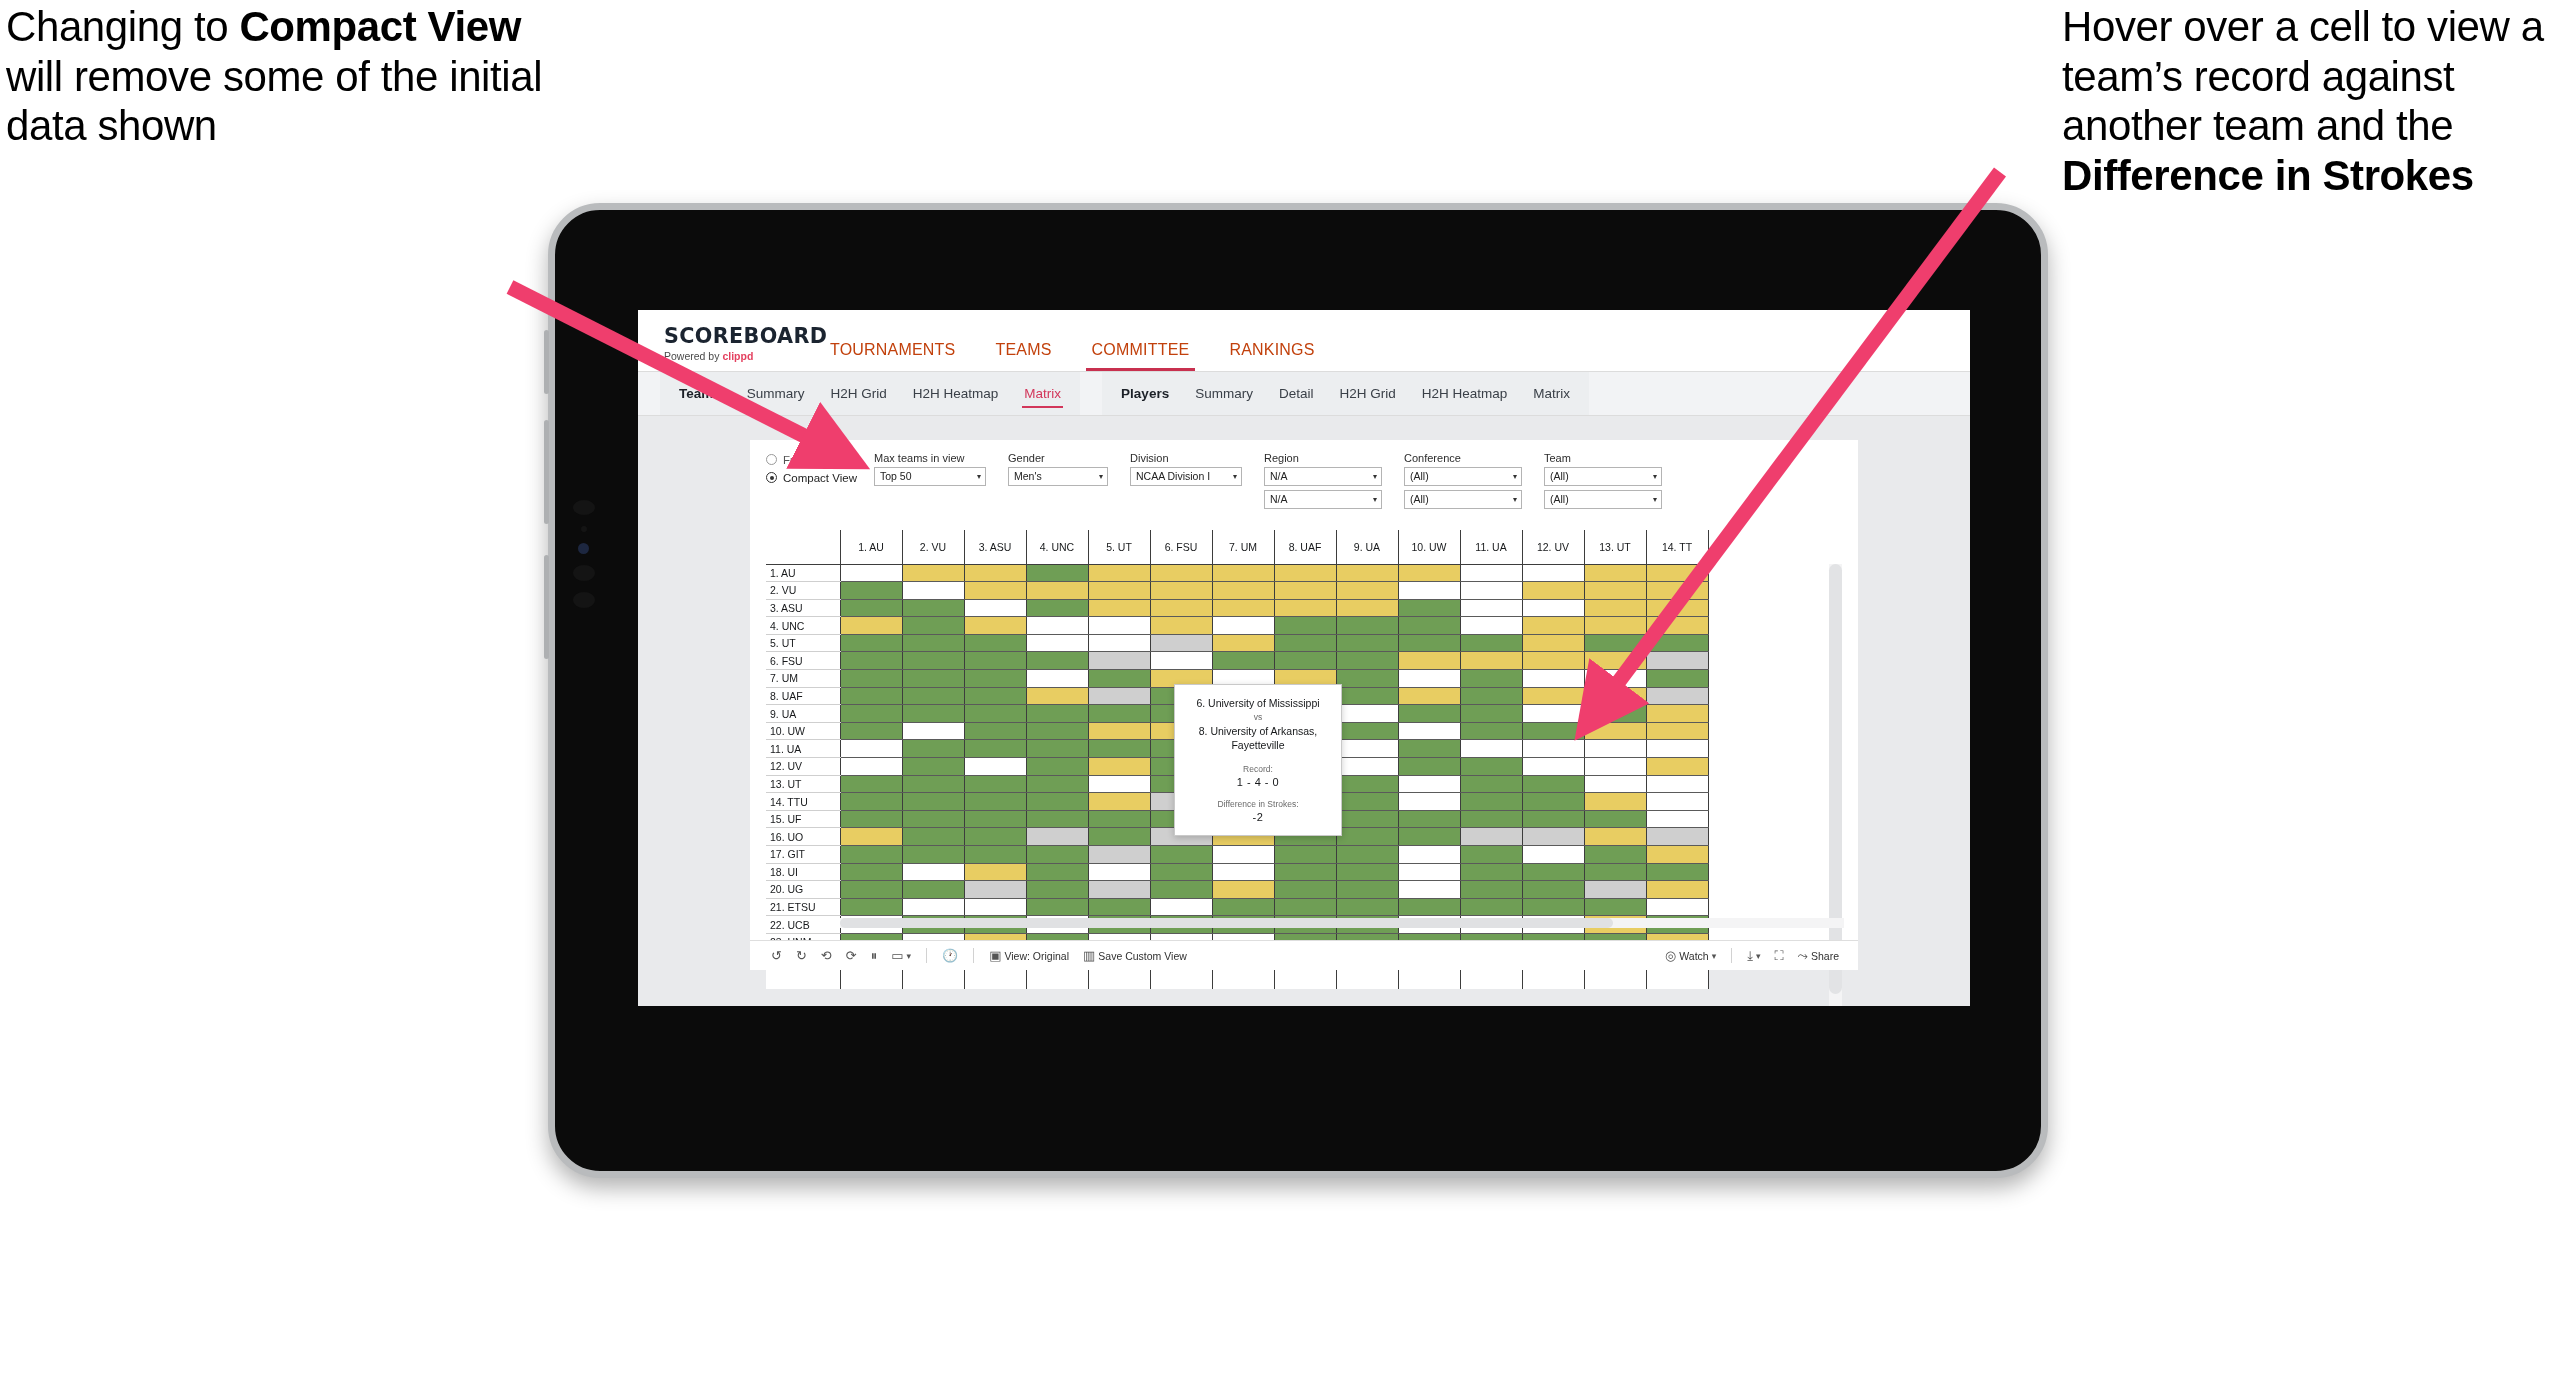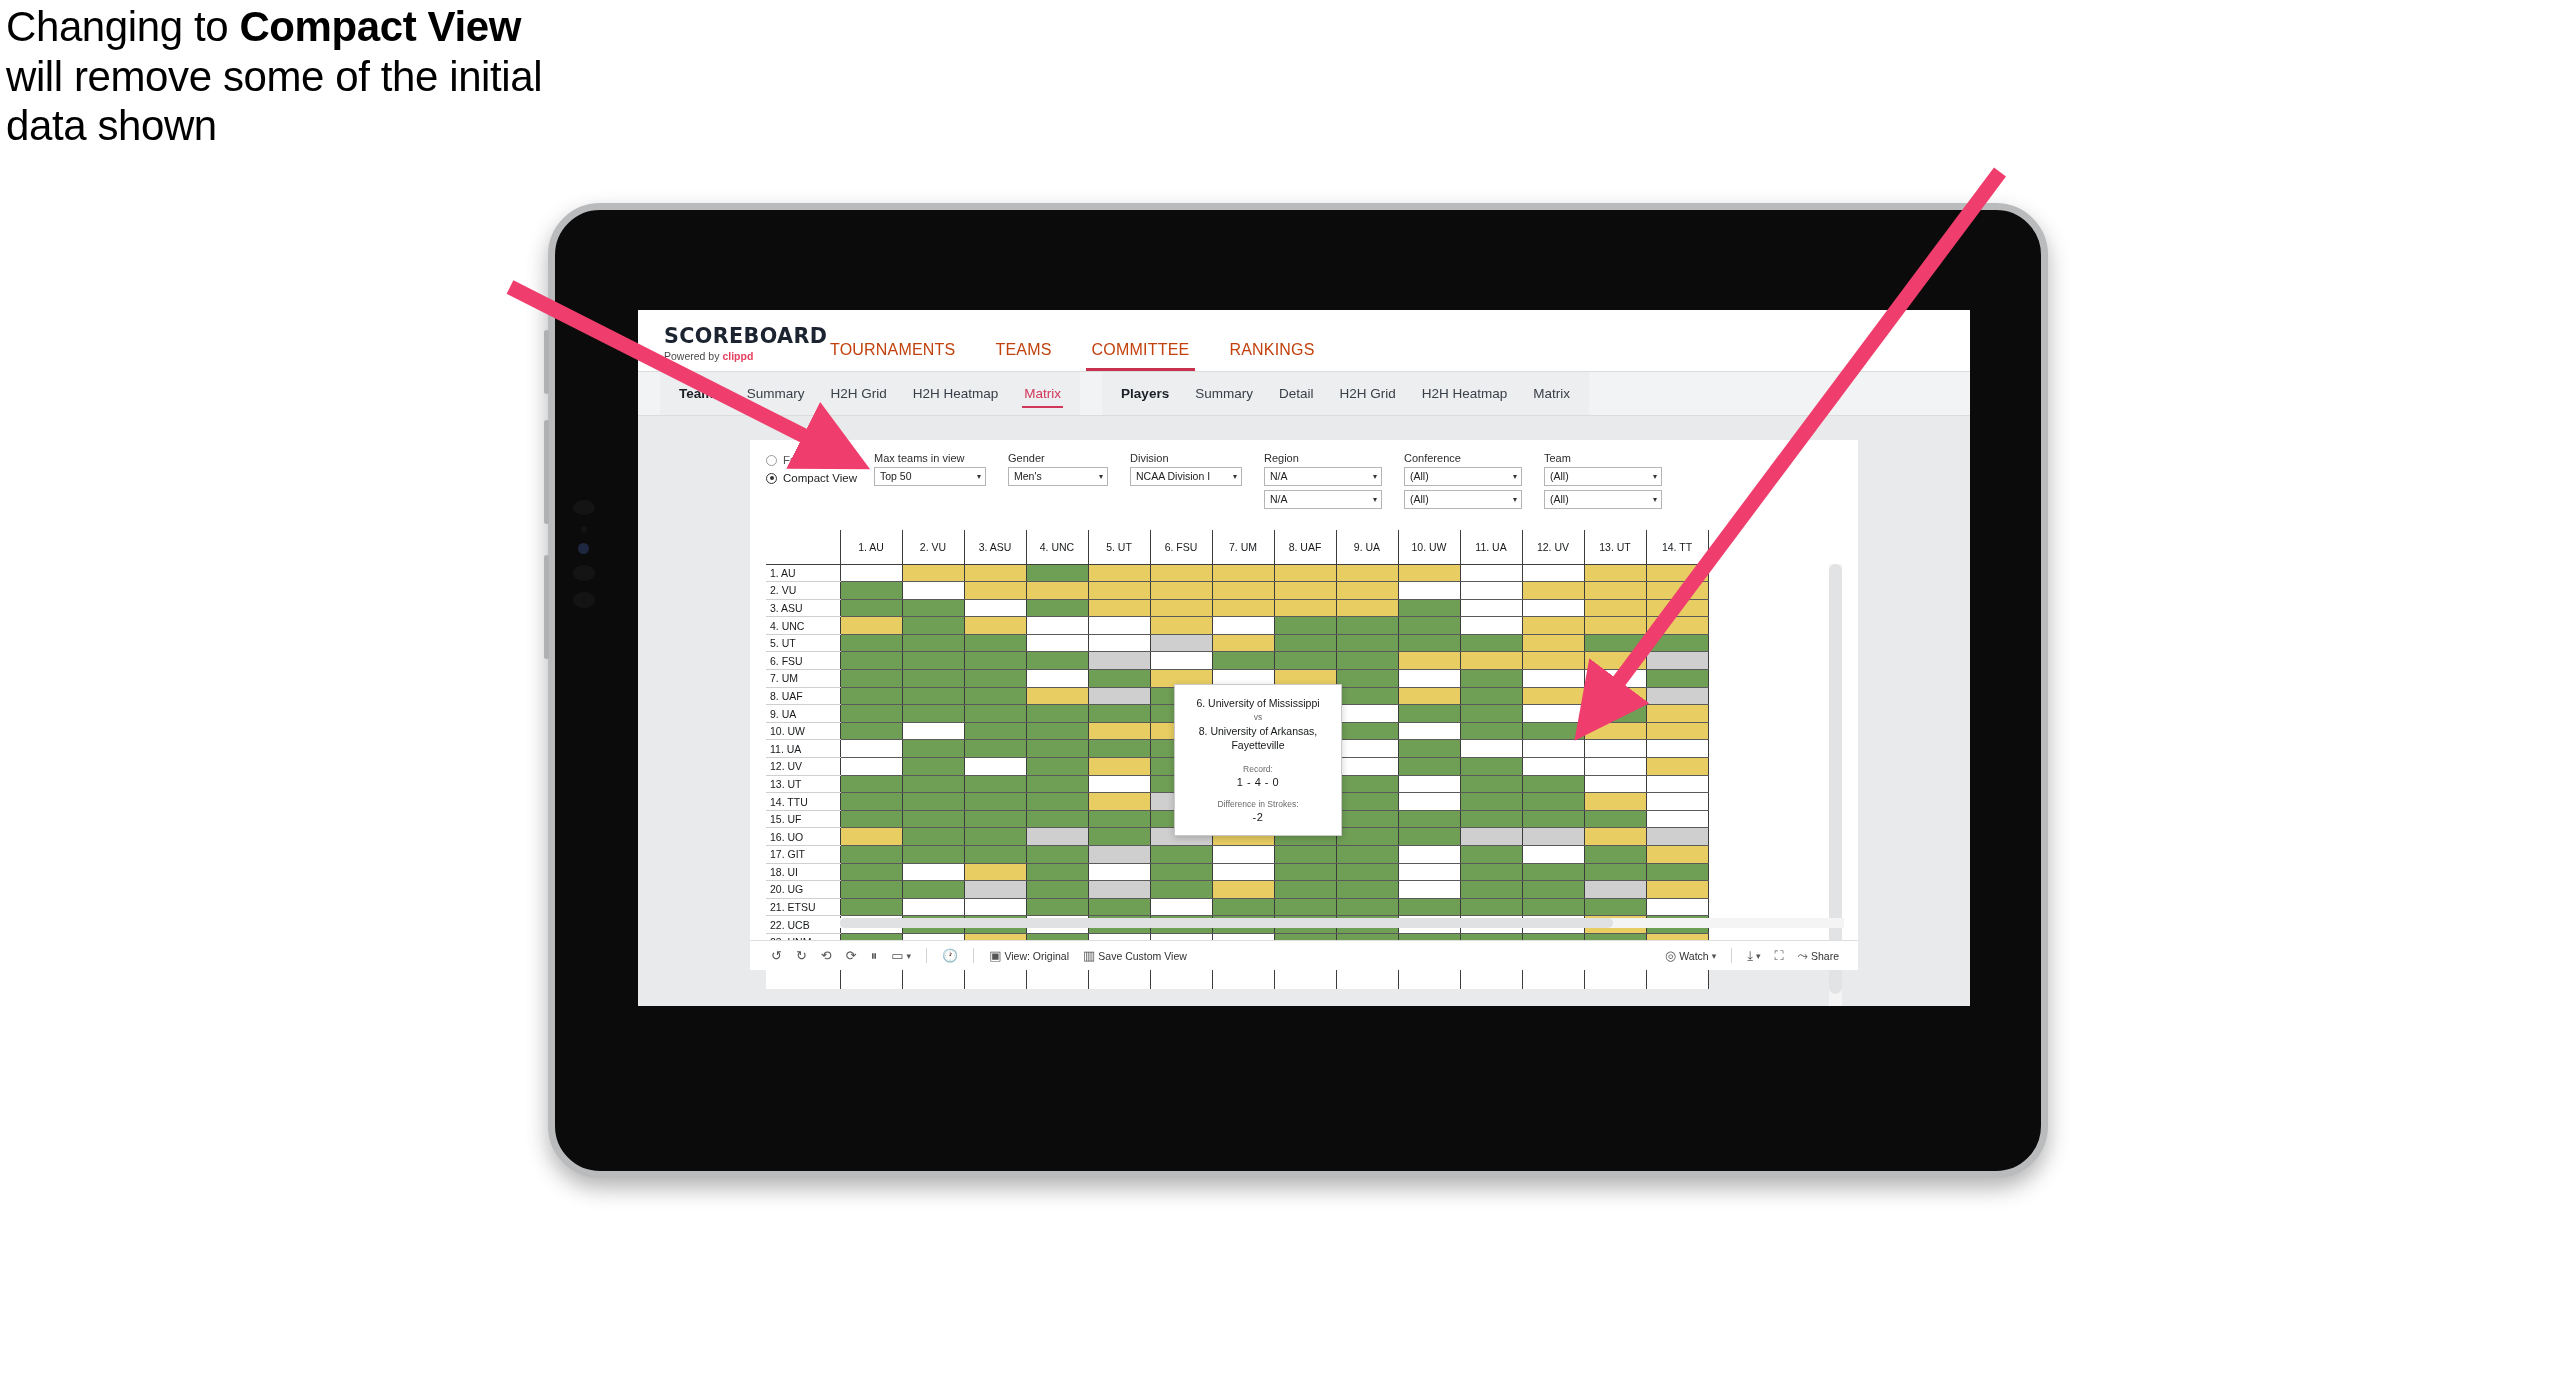--- a/index.html
+++ b/index.html
@@ -119,21 +119,21 @@
   .fsel::after {
     content: "▾"; position: absolute; right: 4px; top: 0;
     font-size: 8px; color: #333; line-height: 18px;
   }
   .fsel.w-sm { width: 100px; }
   .fsel.w-sm .cv { width: 78px; }
   .fsel.w-md { width: 112px; }
   .fsel.w-md .cv { width: 90px; }
 
   .radios { width: 108px; padding-top: 2px; }
-  .radio { display: flex; align-items: center; margin-bottom: 6px; }
+  .radio { display: flex; align-items: flex-start; margin-bottom: 6px; }
   .radio i {
     width: 11px; height: 11px; border-radius: 50%;
     border: 1px solid #9a9a9a; background: #fff; margin-right: 6px;
     position: relative; flex: 0 0 auto;
   }
   .radio.on i { border-color: #333; }
   .radio.on i::after {
     content:""; position:absolute; left: 2.5px; top: 2.5px;
     width: 4px; height: 4px; border-radius: 50%; background: #333;
   }
@@ -205,20 +205,21 @@
   .tb-right { margin-left: auto; display: flex; align-items: center; padding-right: 12px; }
   .cap { font-size: 9px; }
 </style>
 </head>
 <body>
 
 <div class="stage">
 
   <div class="anno" id="anno-left"><span>Changing to </span><b>Compact View</b><span> will remove some of the initial data shown</span></div>
 
+  <div class="anno" id="anno-right"><span>Hover over a cell to view a team’s record against another team and the </span><b>Difference in Strokes</b><span></span></div>
 
   <div class="tablet">
     <div class="tablet-btn btn-a"></div>
     <div class="tablet-btn btn-b"></div>
     <div class="tablet-btn btn-c"></div>
     <div class="cam-dots">
       <i class="d1"></i>
       <i class="d2"></i>
       <i class="d3"></i>
       <i class="d4"></i>

